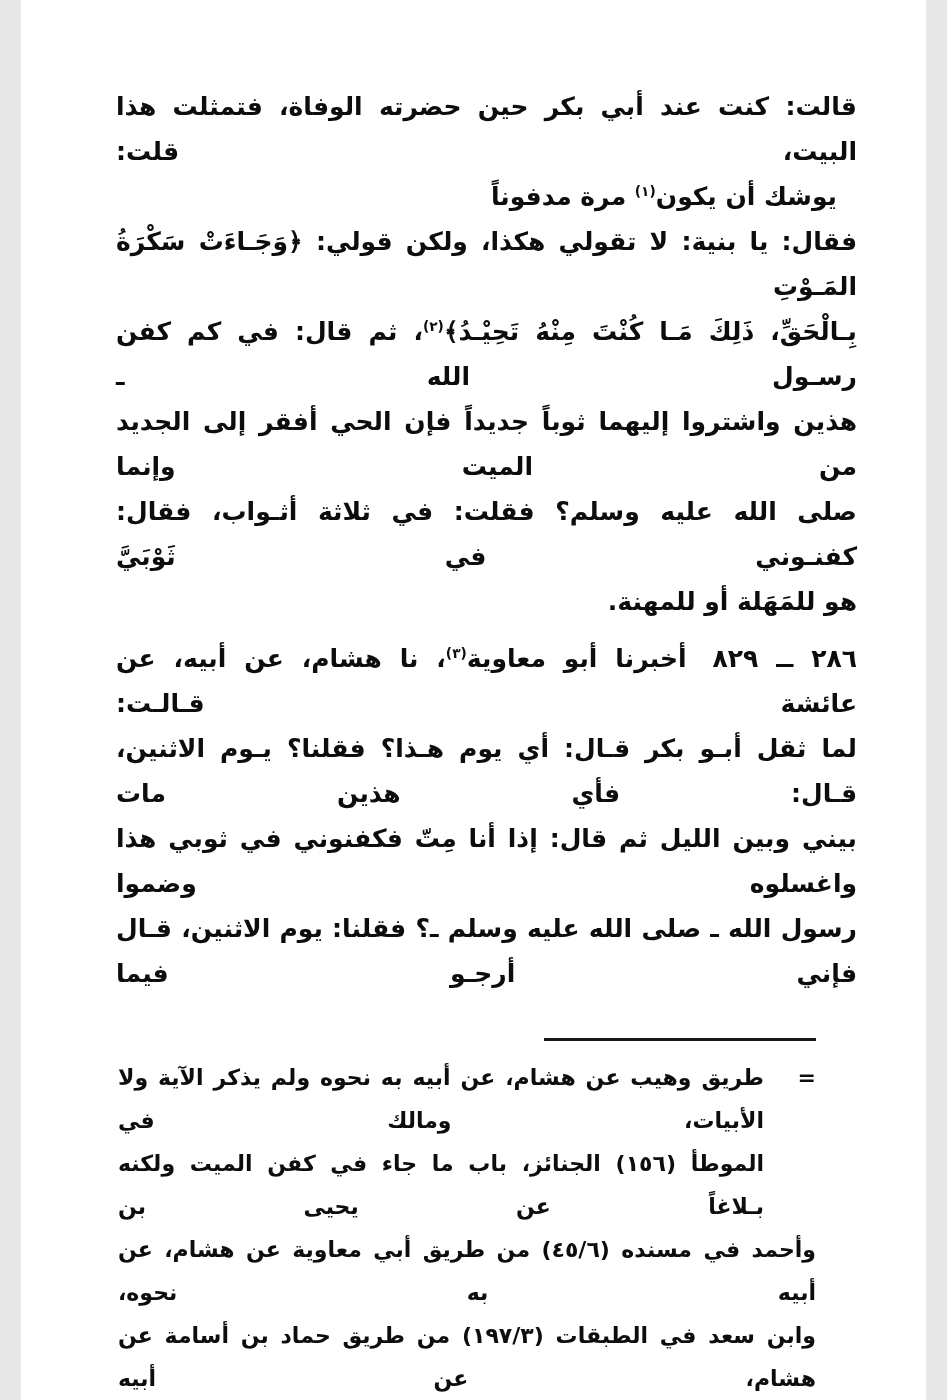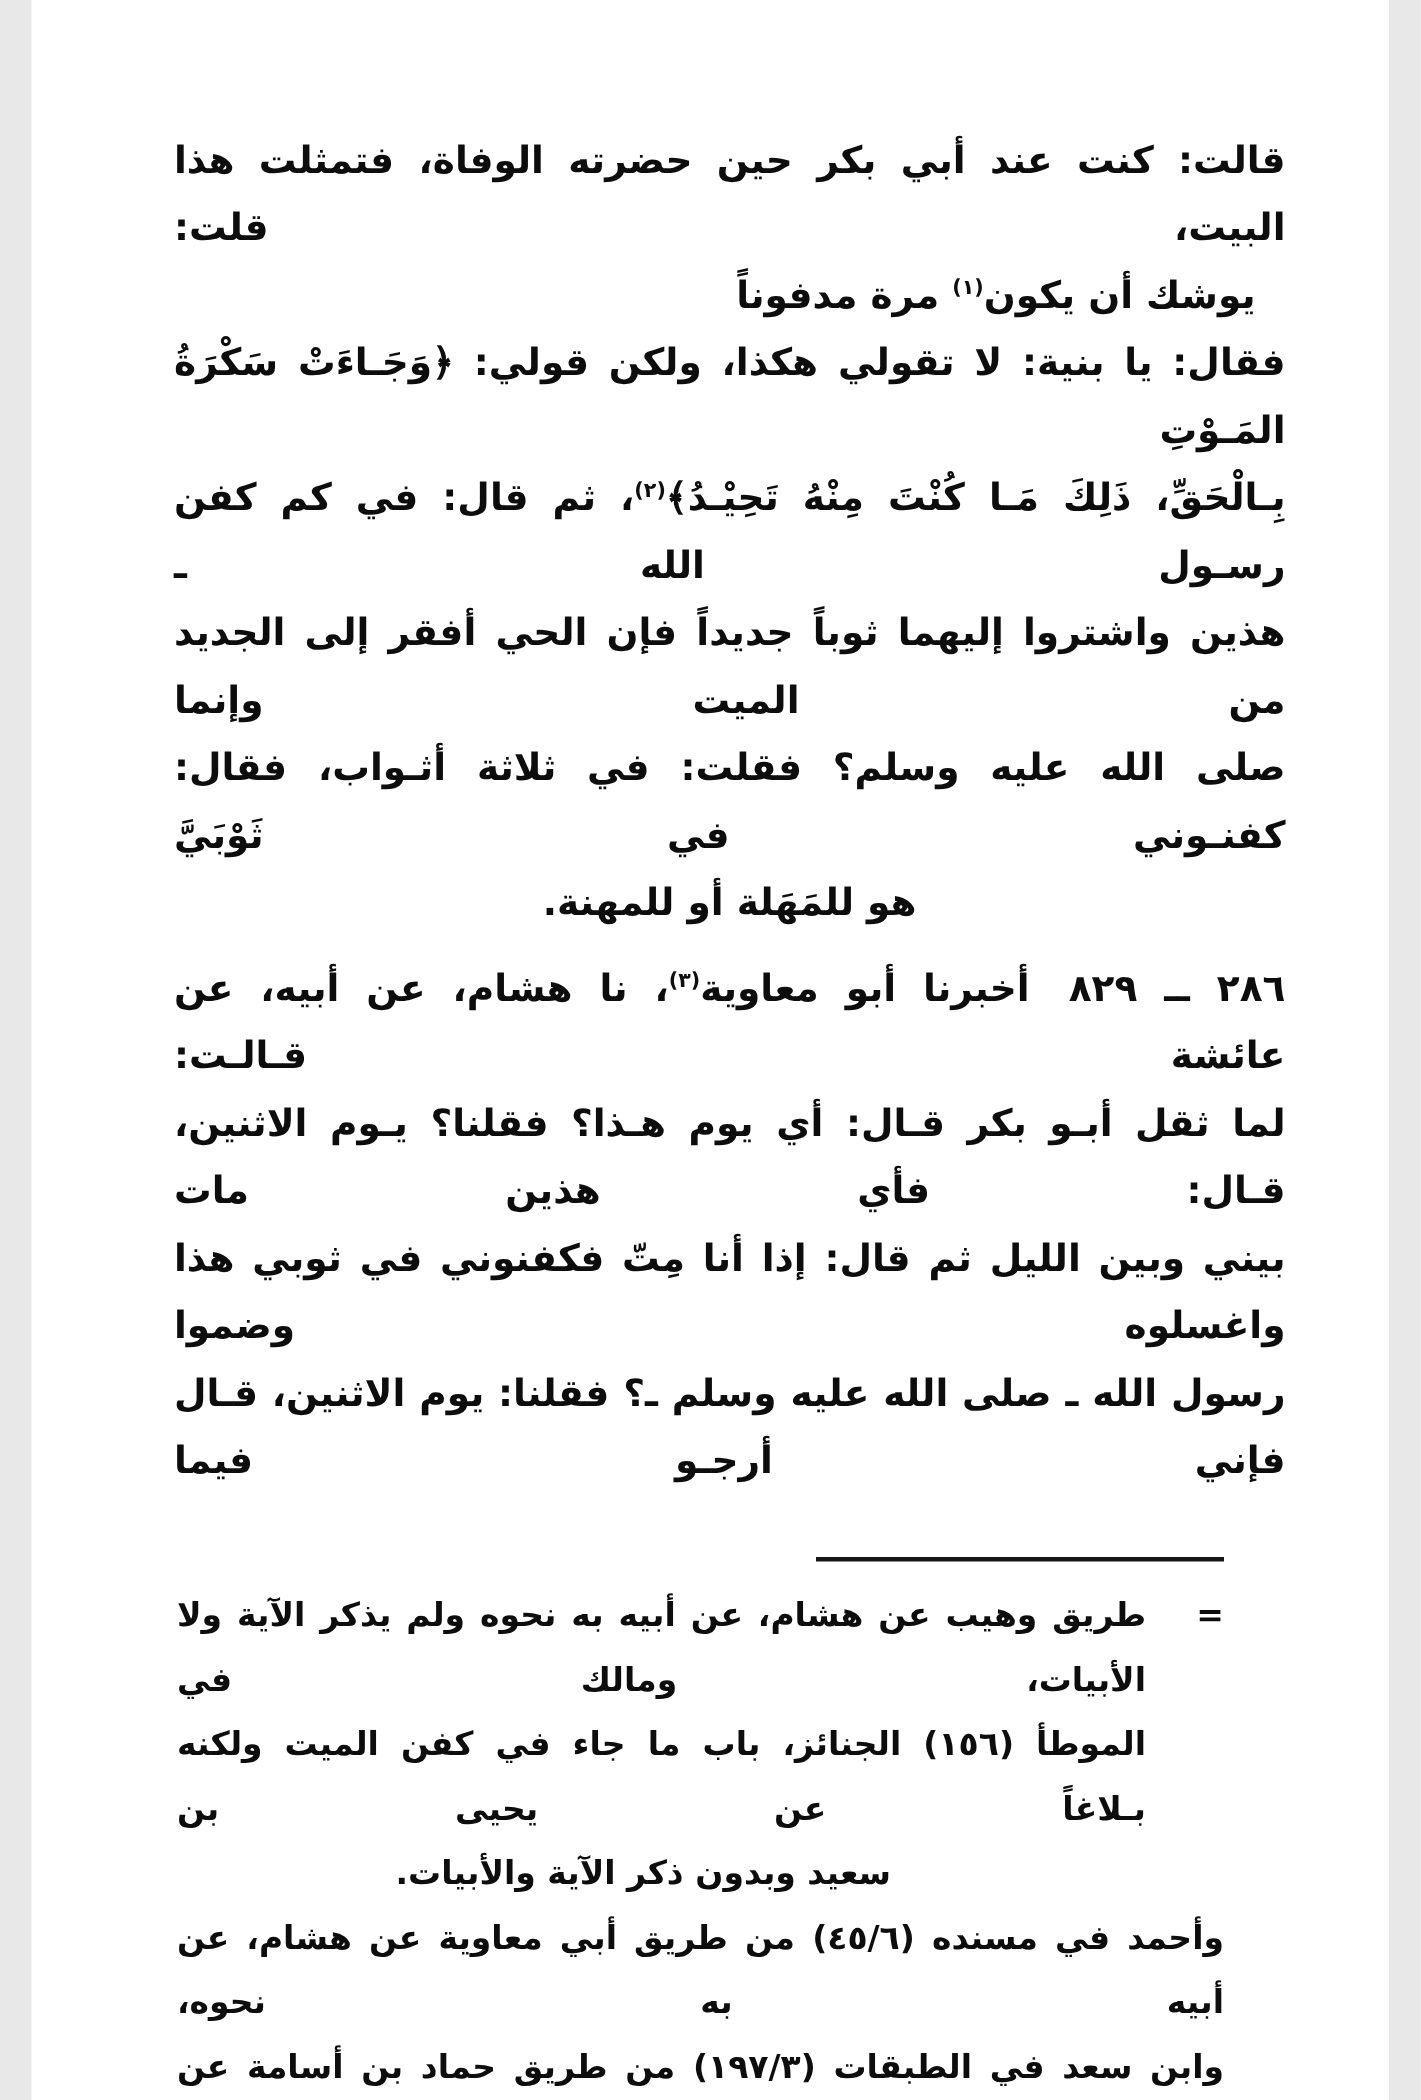--- a/index.html
+++ b/index.html
@@ -11,21 +11,21 @@
     color:#0d0d0d;
     font-family:"DejaVu Sans", sans-serif;
     font-weight:700;
     direction:rtl;
     overflow:hidden;
   }
   
   .body-text { margin:0 69px 0 95px; padding-top:84px; font-size:25px; }
   .bline { line-height:45px; white-space:normal; }
   .just  { text-align:justify; text-align-last:justify; }
-  .alignr{ text-align:center; }
+  .alignr{ text-align:right; }
   .verse-row { display:flex; justify-content:space-between; margin:0 20px 0 57px; line-height:45px; }
   .p2 { margin-top:12px; }
   .hadith-num { margin-inline-end:26px; letter-spacing:1px; }
   .fn-ref { font-size:0.55em; vertical-align:9px; line-height:0; letter-spacing:0; }
   
   .footnotes { margin:42px 110px 0 97px; font-size:22px; }
   .fn-sep { width:272px; height:3px; background:#161616; margin-bottom:15px; }
   .fline { line-height:43px; }
   .fn-row { display:flex; }
   .fn-marker { flex:0 0 52px; width:52px; text-align:right; line-height:43px; }
@@ -63,21 +63,20 @@
   </div>
 
   <div class="footnotes">
     <div class="fn-sep"></div>
 
     <div class="fn-row">
       <span class="fn-marker">=</span>
       <div class="fn-text">
         <div class="fline just">طريق وهيب عن هشام، عن أبيه به نحوه ولم يذكر الآية ولا الأبيات، ومالك في</div>
         <div class="fline just">الموطأ (١٥٦) الجنائز، باب ما جاء في كفن الميت ولكنه بـلاغاً عن يحيى بن</div>
-        <div class="fline fn-cont-last">سعيد وبدون ذكر الآية والأبيات.</div>
       </div>
     </div>
 
     <div>
       <div class="fline just">وأحمد في مسنده (٤٥/٦) من طريق أبي معاوية عن هشام، عن أبيه به نحوه،</div>
       <div class="fline just">وابن سعد في الطبقات (١٩٧/٣) من طريق حماد بن أسامة عن هشام، عن أبيه</div>
 
     </div>
 
   </div>

